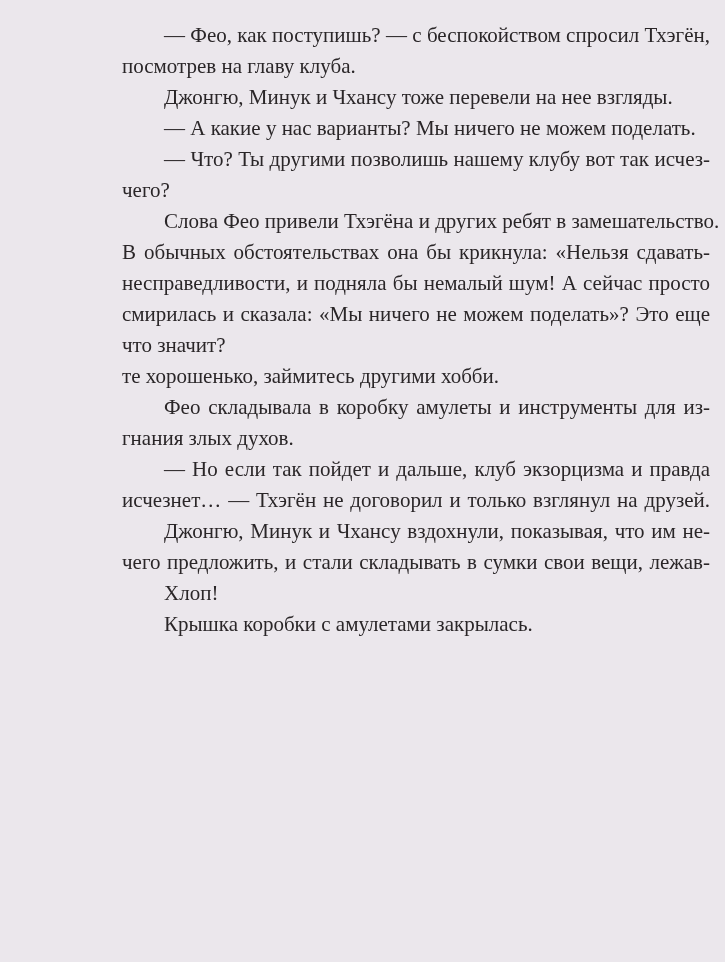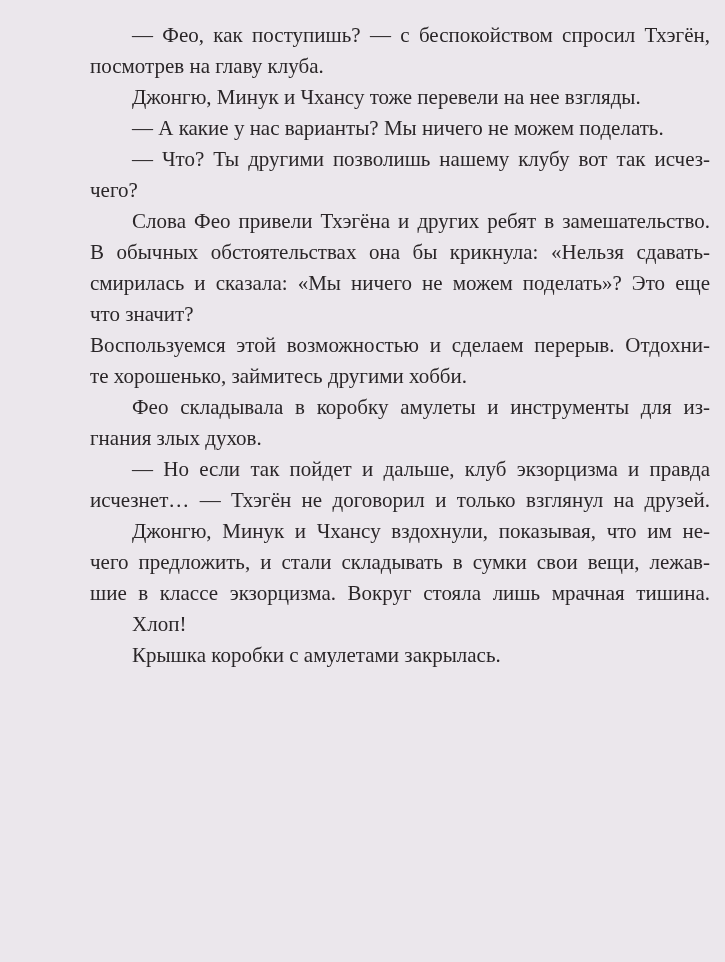--- a/index.html
+++ b/index.html
@@ -20,20 +20,21 @@
       width: 620px;
       font-family: "Liberation Serif", "DejaVu Serif", serif;
       font-size: 21px;
       line-height: 31px;
       color: #2a2628;
     }
     .line {
       display: block;
       height: 31px;
       white-space: nowrap;
+      margin-left: 32px;
     }
     .line.justify {
       text-align: justify;
       text-align-last: justify;
     }
     .line.indent {
       padding-left: 42px;
     }
   </style>
 </head>
@@ -41,26 +42,25 @@
 
 <div class="page">
   <span class="line indent justify">— Фео, как поступишь? — с беспокойством спросил Тхэгён,</span>
   <span class="line">посмотрев на главу клуба.</span>
   <span class="line indent">Джонгю, Минук и Чхансу тоже перевели на нее взгляды.</span>
   <span class="line indent">— А какие у нас варианты? Мы ничего не можем поделать.</span>
   <span class="line indent justify">— Что? Ты другими позволишь нашему клубу вот так исчез-</span>
   <span class="line">чего?</span>
   <span class="line indent justify">Слова Фео привели Тхэгёна и других ребят в замешательство.</span>
   <span class="line justify">В обычных обстоятельствах она бы крикнула: «Нельзя сдавать-</span>
+  <span class="line justify">несправедливости, и подняла бы немалый шум! А сейчас просто</span>
   <span class="line justify">смирилась и сказала: «Мы ничего не можем поделать»? Это еще</span>
   <span class="line">что значит?</span>
-  <span class="line justify">Воспользуемся этой возможностью и сделаем перерыв. Отдохни-</span>
   <span class="line">те хорошенько, займитесь другими хобби.</span>
   <span class="line indent justify">Фео складывала в коробку амулеты и инструменты для из-</span>
   <span class="line">гнания злых духов.</span>
   <span class="line indent justify">— Но если так пойдет и дальше, клуб экзорцизма и правда</span>
   <span class="line justify">исчезнет… — Тхэгён не договорил и только взглянул на друзей.</span>
   <span class="line indent justify">Джонгю, Минук и Чхансу вздохнули, показывая, что им не-</span>
   <span class="line justify">чего предложить, и стали складывать в сумки свои вещи, лежав-</span>
-  <span class="line justify">шие в классе экзорцизма. Вокруг стояла лишь мрачная тишина.</span>
   <span class="line indent">Хлоп!</span>
   <span class="line indent">Крышка коробки с амулетами закрылась.</span>
 </div>
 
 </body></html>

